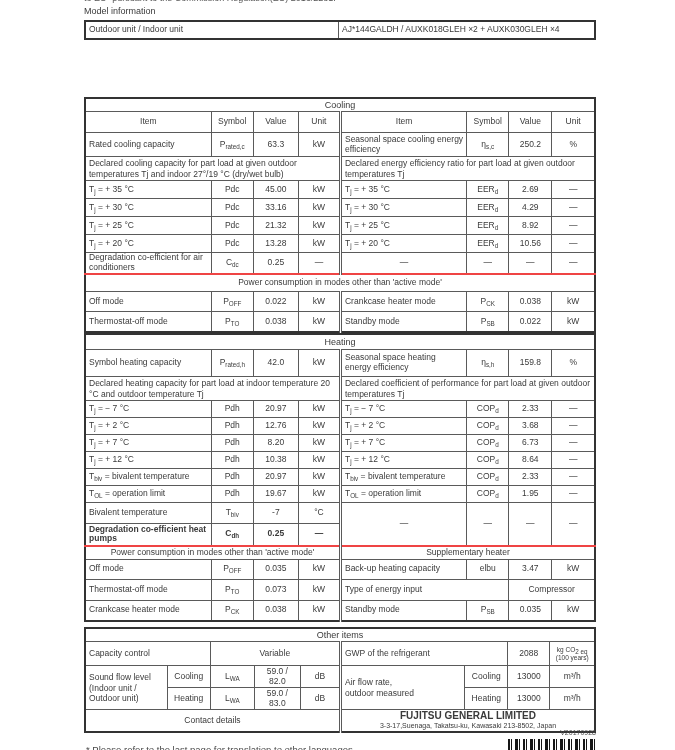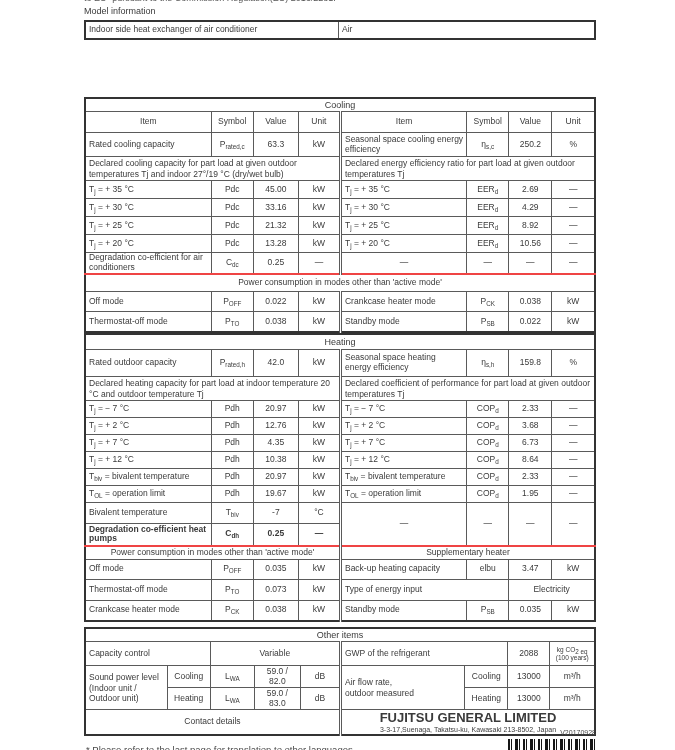--- a/index.html
+++ b/index.html
@@ -22,44 +22,44 @@
   .bt2{border-top:2px solid #ef4444;}
   tr.h13{height:13px;} tr.h15{height:15px;} tr.h17{height:17px;} tr.h18{height:18px;}
   tr.h20{height:20px;} tr.h21{height:21px;margin-left:8px;} tr.h22{height:22px;} tr.h23{height:23px;font-weight:bold;}
   tr.h24{height:24px;} tr.h27{height:27px;}
   .t-model{left:84px;top:20px;} .t-model tr{height:18px;}
   .t-cool{left:84px;top:97px;}
   .t-heat{left:84px;top:333px;}
   .t-other{left:84px;top:627px;}
   .u2{font-size:6.5px;line-height:1.15;padding:0 1px;}
   .u2 .blk{display:block;}
-  .co{font-weight:bold;font-size:13px;text-align:center;line-height:1.2;}
+  .co{font-weight:bold;font-size:10px;text-align:center;line-height:1.2;}
   .ad{font-size:7px;text-align:center;line-height:1.2;}
   .version{right:79px;top:729px;font-size:7px;color:#4a4a4a;}
   .barcode{right:78px;top:739px;width:89px;height:12px;
     background:repeating-linear-gradient(90deg,#161616 0 2px,#fff 2px 3px,#161616 3px 4px,#fff 4px 7px,#161616 7px 10px,#fff 10px 11px,#161616 11px 12px,#fff 12px 15px);}
   .footnote{left:86px;top:744px;font-size:9.5px;color:#4a4a4a;white-space:nowrap;}
 </style>
 </head>
 <body>
 
 <div class="sheet">
 
   <div class="abs toptext">to EU" pursuant to the Commission Regulation(EU) 2016/2281.</div>
   <div class="abs mi-label">Model information</div>
 
   <table class="abs t-model">
     <colgroup>
         <col style="width:253px">
         <col style="width:256px">
       </colgroup>
     <tbody>
-    <tr>
-          <td class="i">Indoor side heat exchanger of air conditioner</td>
-          <td class="i">Air</td>
+        <tr>
+          <td class="i">Outdoor unit / Indoor unit</td>
+          <td class="i">AJ*144GALDH / AUXK018GLEH ×2 + AUXK030GLEH ×4</td>
         </tr>
   </tbody>
     </table>
 
   <table class="abs t-cool">
     <colgroup>
       <col style="width:126px">
         <col style="width:42px">
         <col style="width:45px">
         <col style="width:42px">
@@ -181,21 +181,21 @@
       <col style="width:126px">
         <col style="width:42px">
         <col style="width:43px">
         <col style="width:43px">
     </colgroup>
     <tbody>
         <tr class="ttl h15">
           <td colspan="8">Heating</td>
         </tr>
     <tr class="h27">
-      <td class="i">Rated outdoor capacity</td>
+      <td class="i">Symbol heating capacity</td>
       <td class="c"><span>P</span><sub>rated,h</sub></td>
       <td class="c">42.0</td>
       <td class="c">kW</td>
       <td class="i div">Seasonal space heating energy efficiency</td>
       <td class="c"><span>η</span><sub>s,h</sub></td>
       <td class="c">159.8</td>
       <td class="c">%</td>
     </tr>
     <tr class="h22">
       <td colspan="4" class="i sp">Declared heating capacity for part load at indoor temperature 20 °C and outdoor temperature Tj</td>
@@ -217,21 +217,21 @@
       <td class="c">12.76</td>
       <td class="c">kW</td>
       <td class="i div"><span>T</span><sub>j</sub><span> = + 2 °C</span></td>
       <td class="c"><span>COP</span><sub>d</sub></td>
       <td class="c">3.68</td>
       <td class="c">—</td>
     </tr>
     <tr class="h17">
       <td class="i"><span>T</span><sub>j</sub><span> = + 7 °C</span></td>
       <td class="c">Pdh</td>
-      <td class="c">4.35</td>
+      <td class="c">8.20</td>
       <td class="c">kW</td>
       <td class="i div"><span>T</span><sub>j</sub><span> = + 7 °C</span></td>
       <td class="c"><span>COP</span><sub>d</sub></td>
       <td class="c">6.73</td>
       <td class="c">—</td>
     </tr>
     <tr class="h17">
       <td class="i"><span>T</span><sub>j</sub><span> = + 12 °C</span></td>
       <td class="c">Pdh</td>
       <td class="c">10.38</td>
@@ -290,21 +290,21 @@
       <td class="c"><span>elbu</span><sub></sub></td>
       <td class="c">3.47</td>
       <td class="c">kW</td>
     </tr>
     <tr class="h21">
       <td class="i">Thermostat-off mode</td>
       <td class="c"><span>P</span><sub>TO</sub></td>
       <td class="c">0.073</td>
       <td class="c">kW</td>
       <td class="i div" colspan="2">Type of energy input</td>
-      <td class="c" colspan="2">Electricity</td>
+      <td class="c" colspan="2">Compressor</td>
     </tr>
     <tr class="h21">
       <td class="i">Crankcase heater mode</td>
       <td class="c"><span>P</span><sub>CK</sub></td>
       <td class="c">0.038</td>
       <td class="c">kW</td>
       <td class="i div">Standby mode</td>
       <td class="c"><span>P</span><sub>SB</sub></td>
       <td class="c">0.035</td>
       <td class="c">kW</td>
@@ -329,21 +329,21 @@
           <td colspan="9">Other items</td>
         </tr>
     <tr class="h24">
       <td class="i" colspan="2">Capacity control</td>
       <td class="c" colspan="3">Variable</td>
       <td class="i div" colspan="2">GWP of the refrigerant</td>
       <td class="c">2088</td>
       <td class="c u2"><span><span>kg CO</span><sub>2 eq</sub></span><span class="blk">(100 years)</span></td>
     </tr>
     <tr class="h22">
-      <td class="i pre" rowspan="2">Sound power level
+      <td class="i pre" rowspan="2">Sound flow level
 (Indoor unit /
  Outdoor unit)</td>
       <td class="c">Cooling</td>
       <td class="c"><span>L</span><sub>WA</sub></td>
       <td class="c">59.0 / 82.0</td>
       <td class="c">dB</td>
       <td class="i pre div" rowspan="2">Air flow rate,
 outdoor measured</td>
       <td class="c">Cooling</td>
       <td class="c">13000</td>

